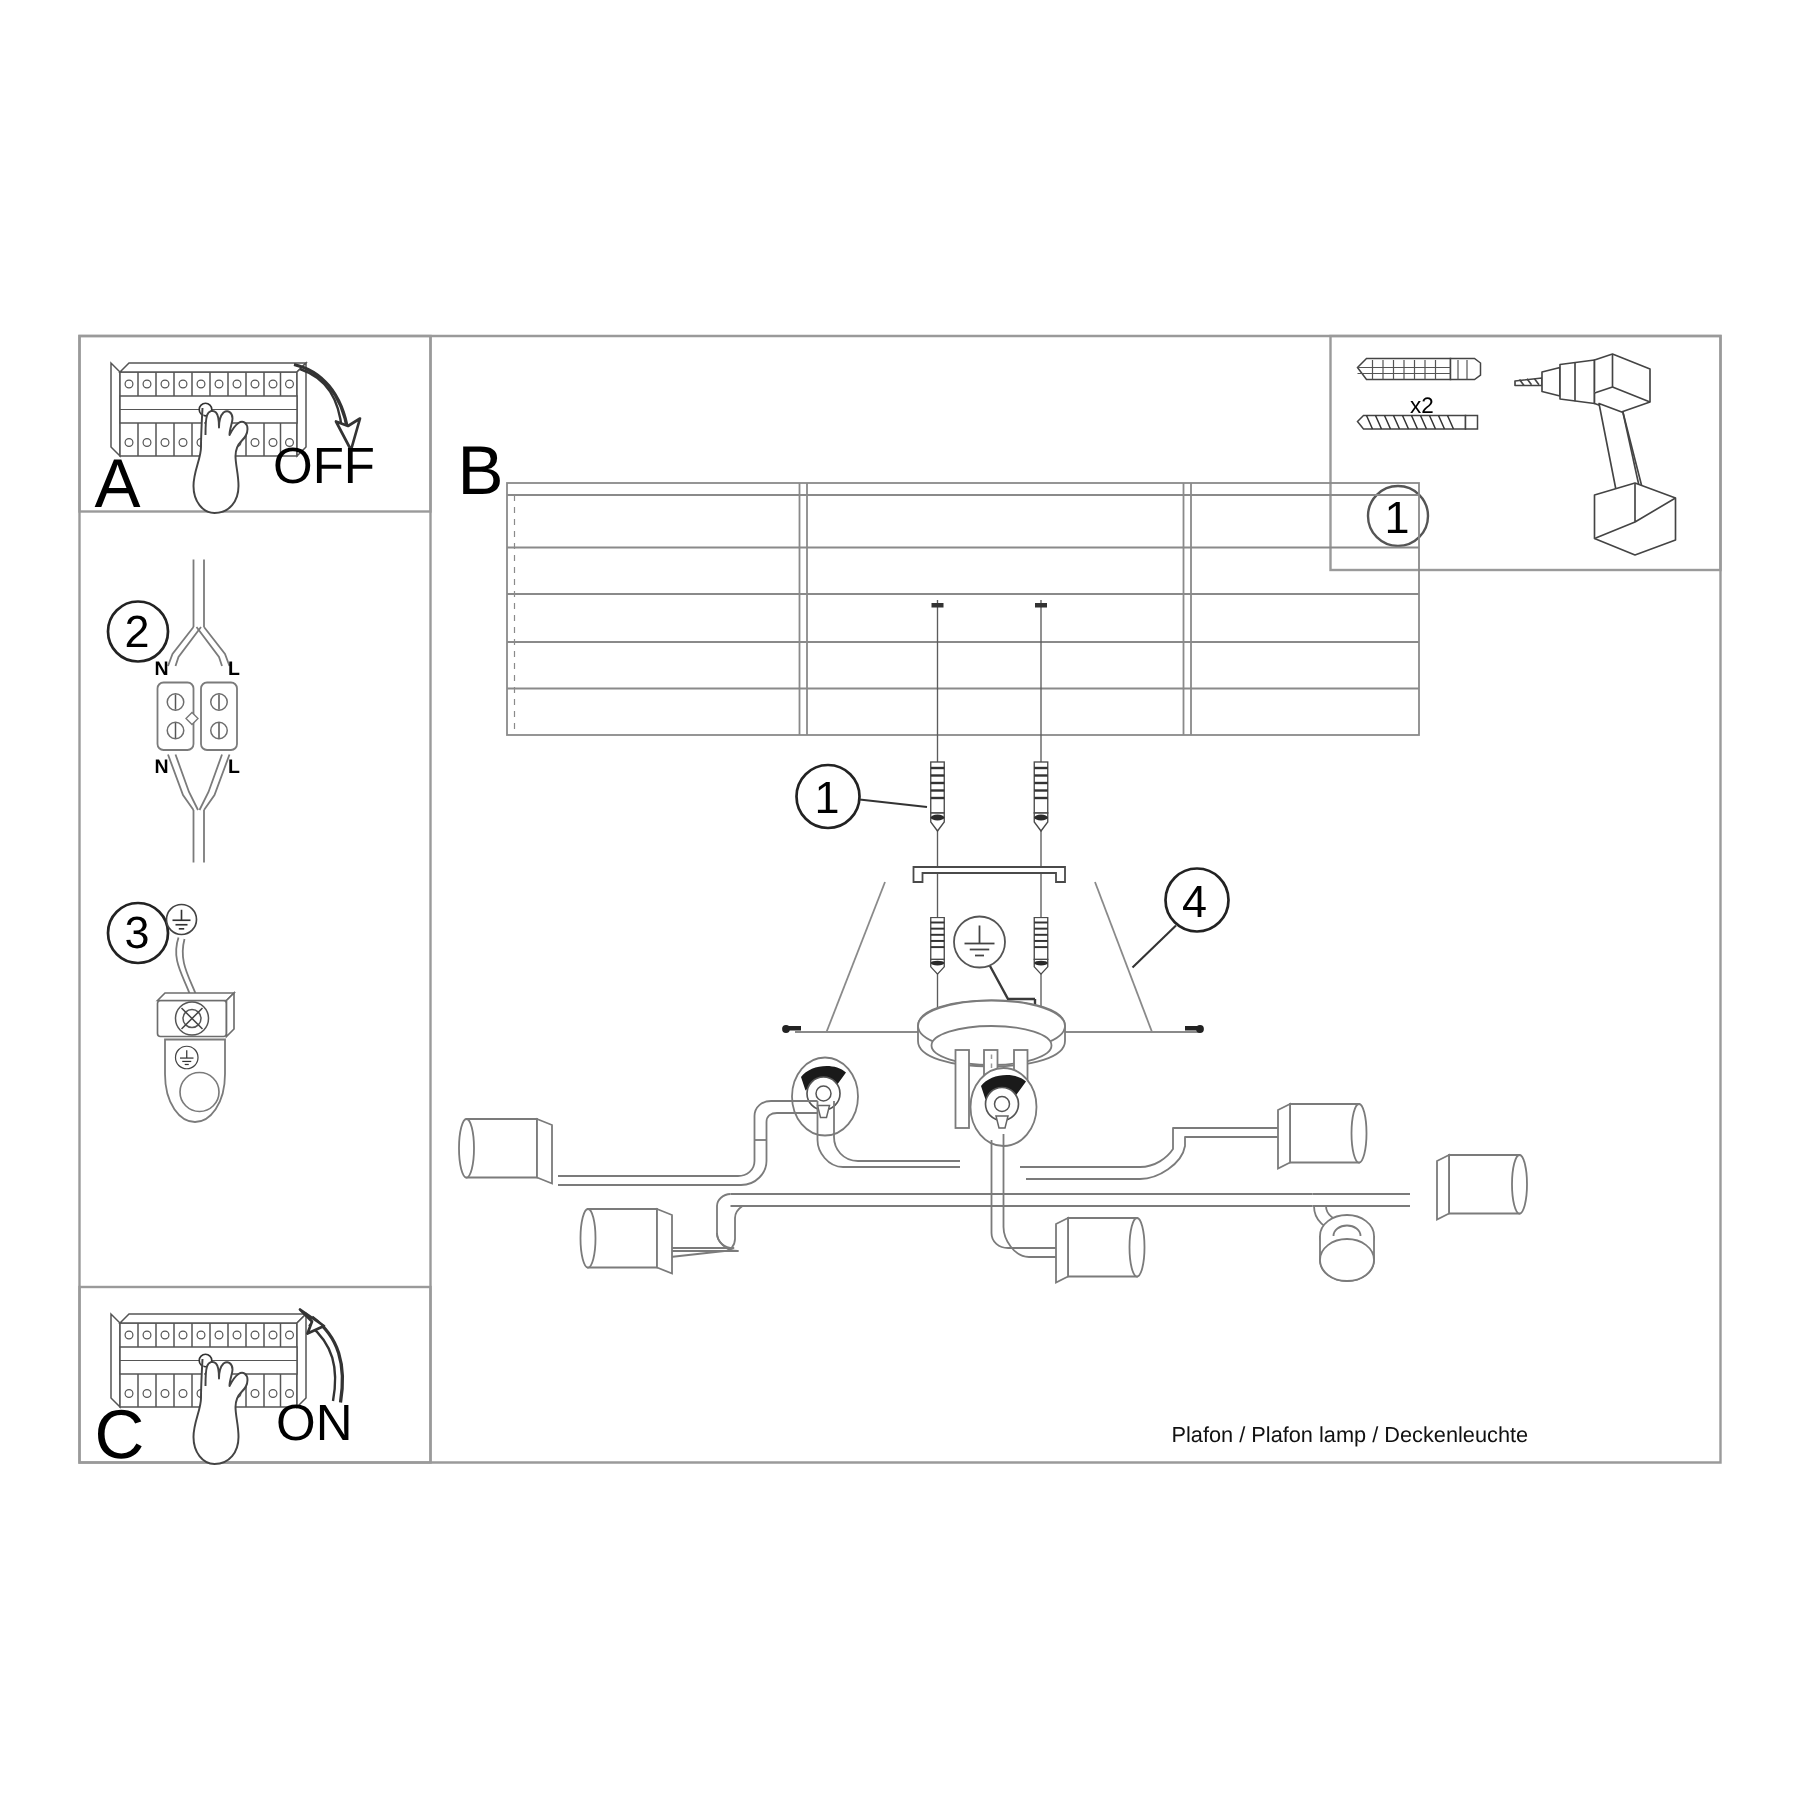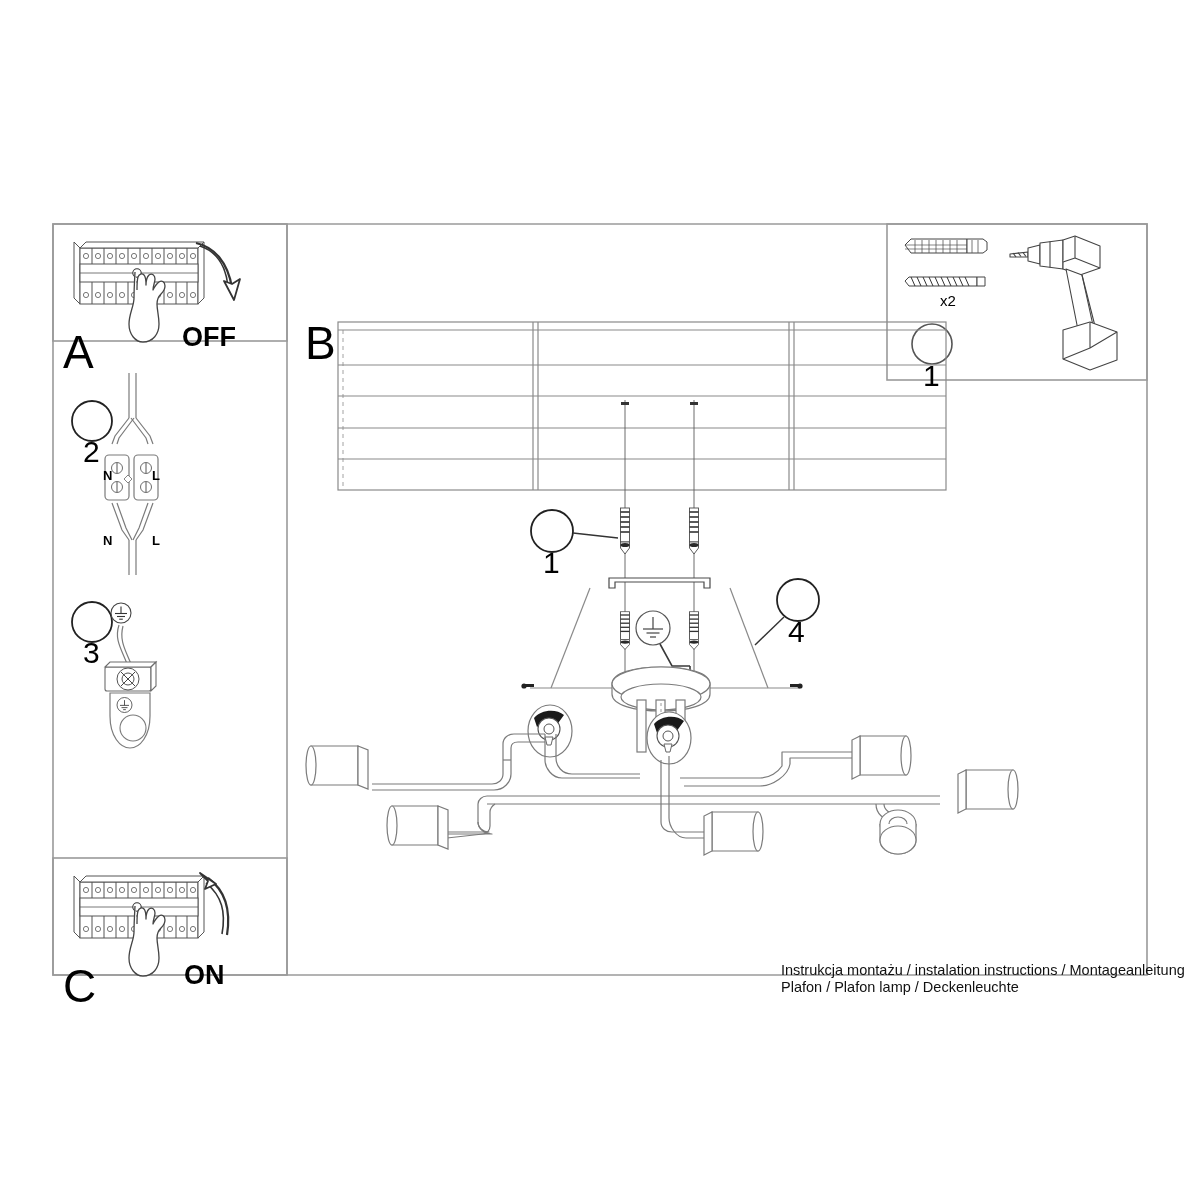--- a/index.html
+++ b/index.html
@@ -24,30 +24,29 @@
     position: absolute;
     left: 0; top: 0;
     width: 1200px;
     height: 1200px;
   }
   .txt {
     position: absolute;
     white-space: pre;
     color: #000;
     font-family: "Liberation Sans", sans-serif;
-    margin-top: 30px;
   }
   .lbl-big {
     font-size: 46px;
     font-weight: 400;
     letter-spacing: 0px;
   }
   .lbl-onoff {
-    font-size: 27px;
-    font-weight: 700;
+    font-size: 34px;
+    font-weight: 400;
     text-align: right;
   }
   .lbl-num {
     font-size: 30px;
     font-weight: 400;
   }
   .lbl-nl {
     font-size: 13px;
     font-weight: 600;
   }
@@ -495,16 +494,15 @@
   <div class="txt lbl-nl" style="left:152px; top:438px;">L</div>
   <div class="txt lbl-nl" style="left:103px; top:503px;">N</div>
   <div class="txt lbl-nl" style="left:152px; top:503px;">L</div>
 
   <div class="txt lbl-x2" style="left:940px; top:262px;">x2</div>
   <div class="txt lbl-num" style="left:923px; top:329px;">1</div>
 
   <div class="txt lbl-num" style="left:543px; top:516px;">1</div>
   <div class="txt lbl-num" style="left:788px; top:585px;">4</div>
 
-  <div class="txt footer-txt" style="left:781px; top:929px;">Instrukcja montażu / instalation instructions / Montageanleitung</div>
   <div class="txt footer-txt" style="left:781px; top:946px;">Plafon / Plafon lamp / Deckenleuchte</div>
 
 </div>
 
 </body></html>

